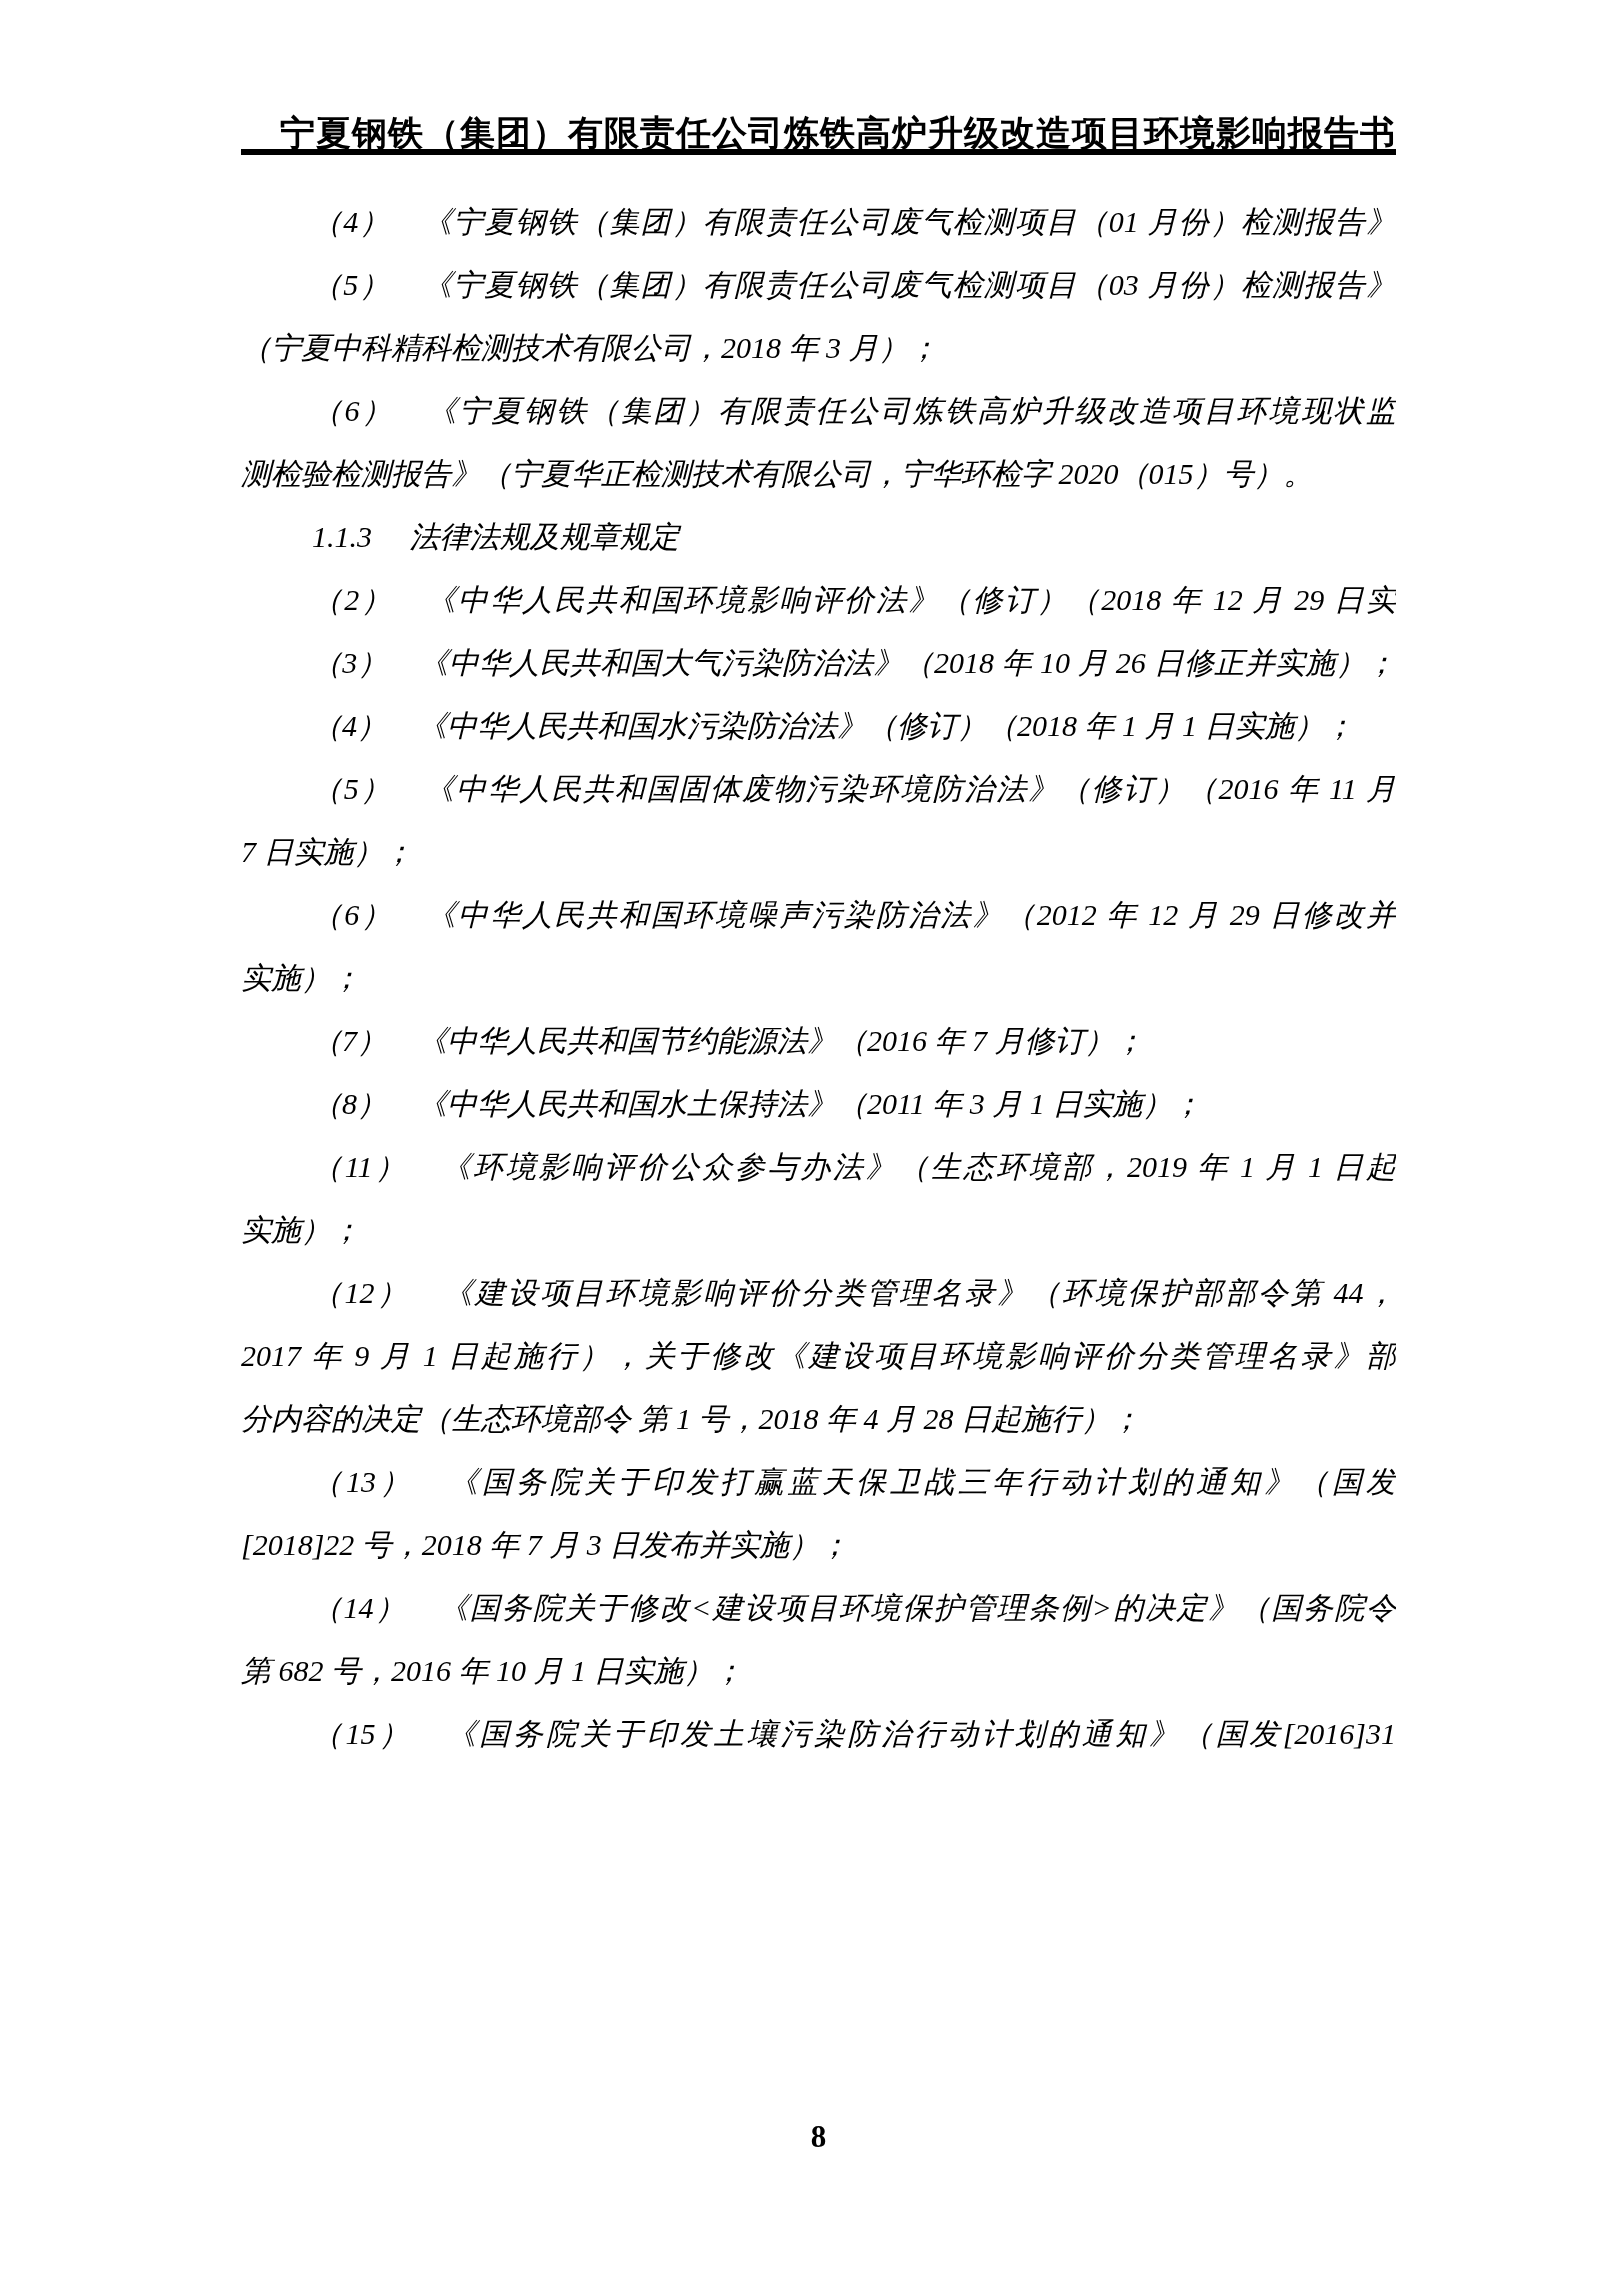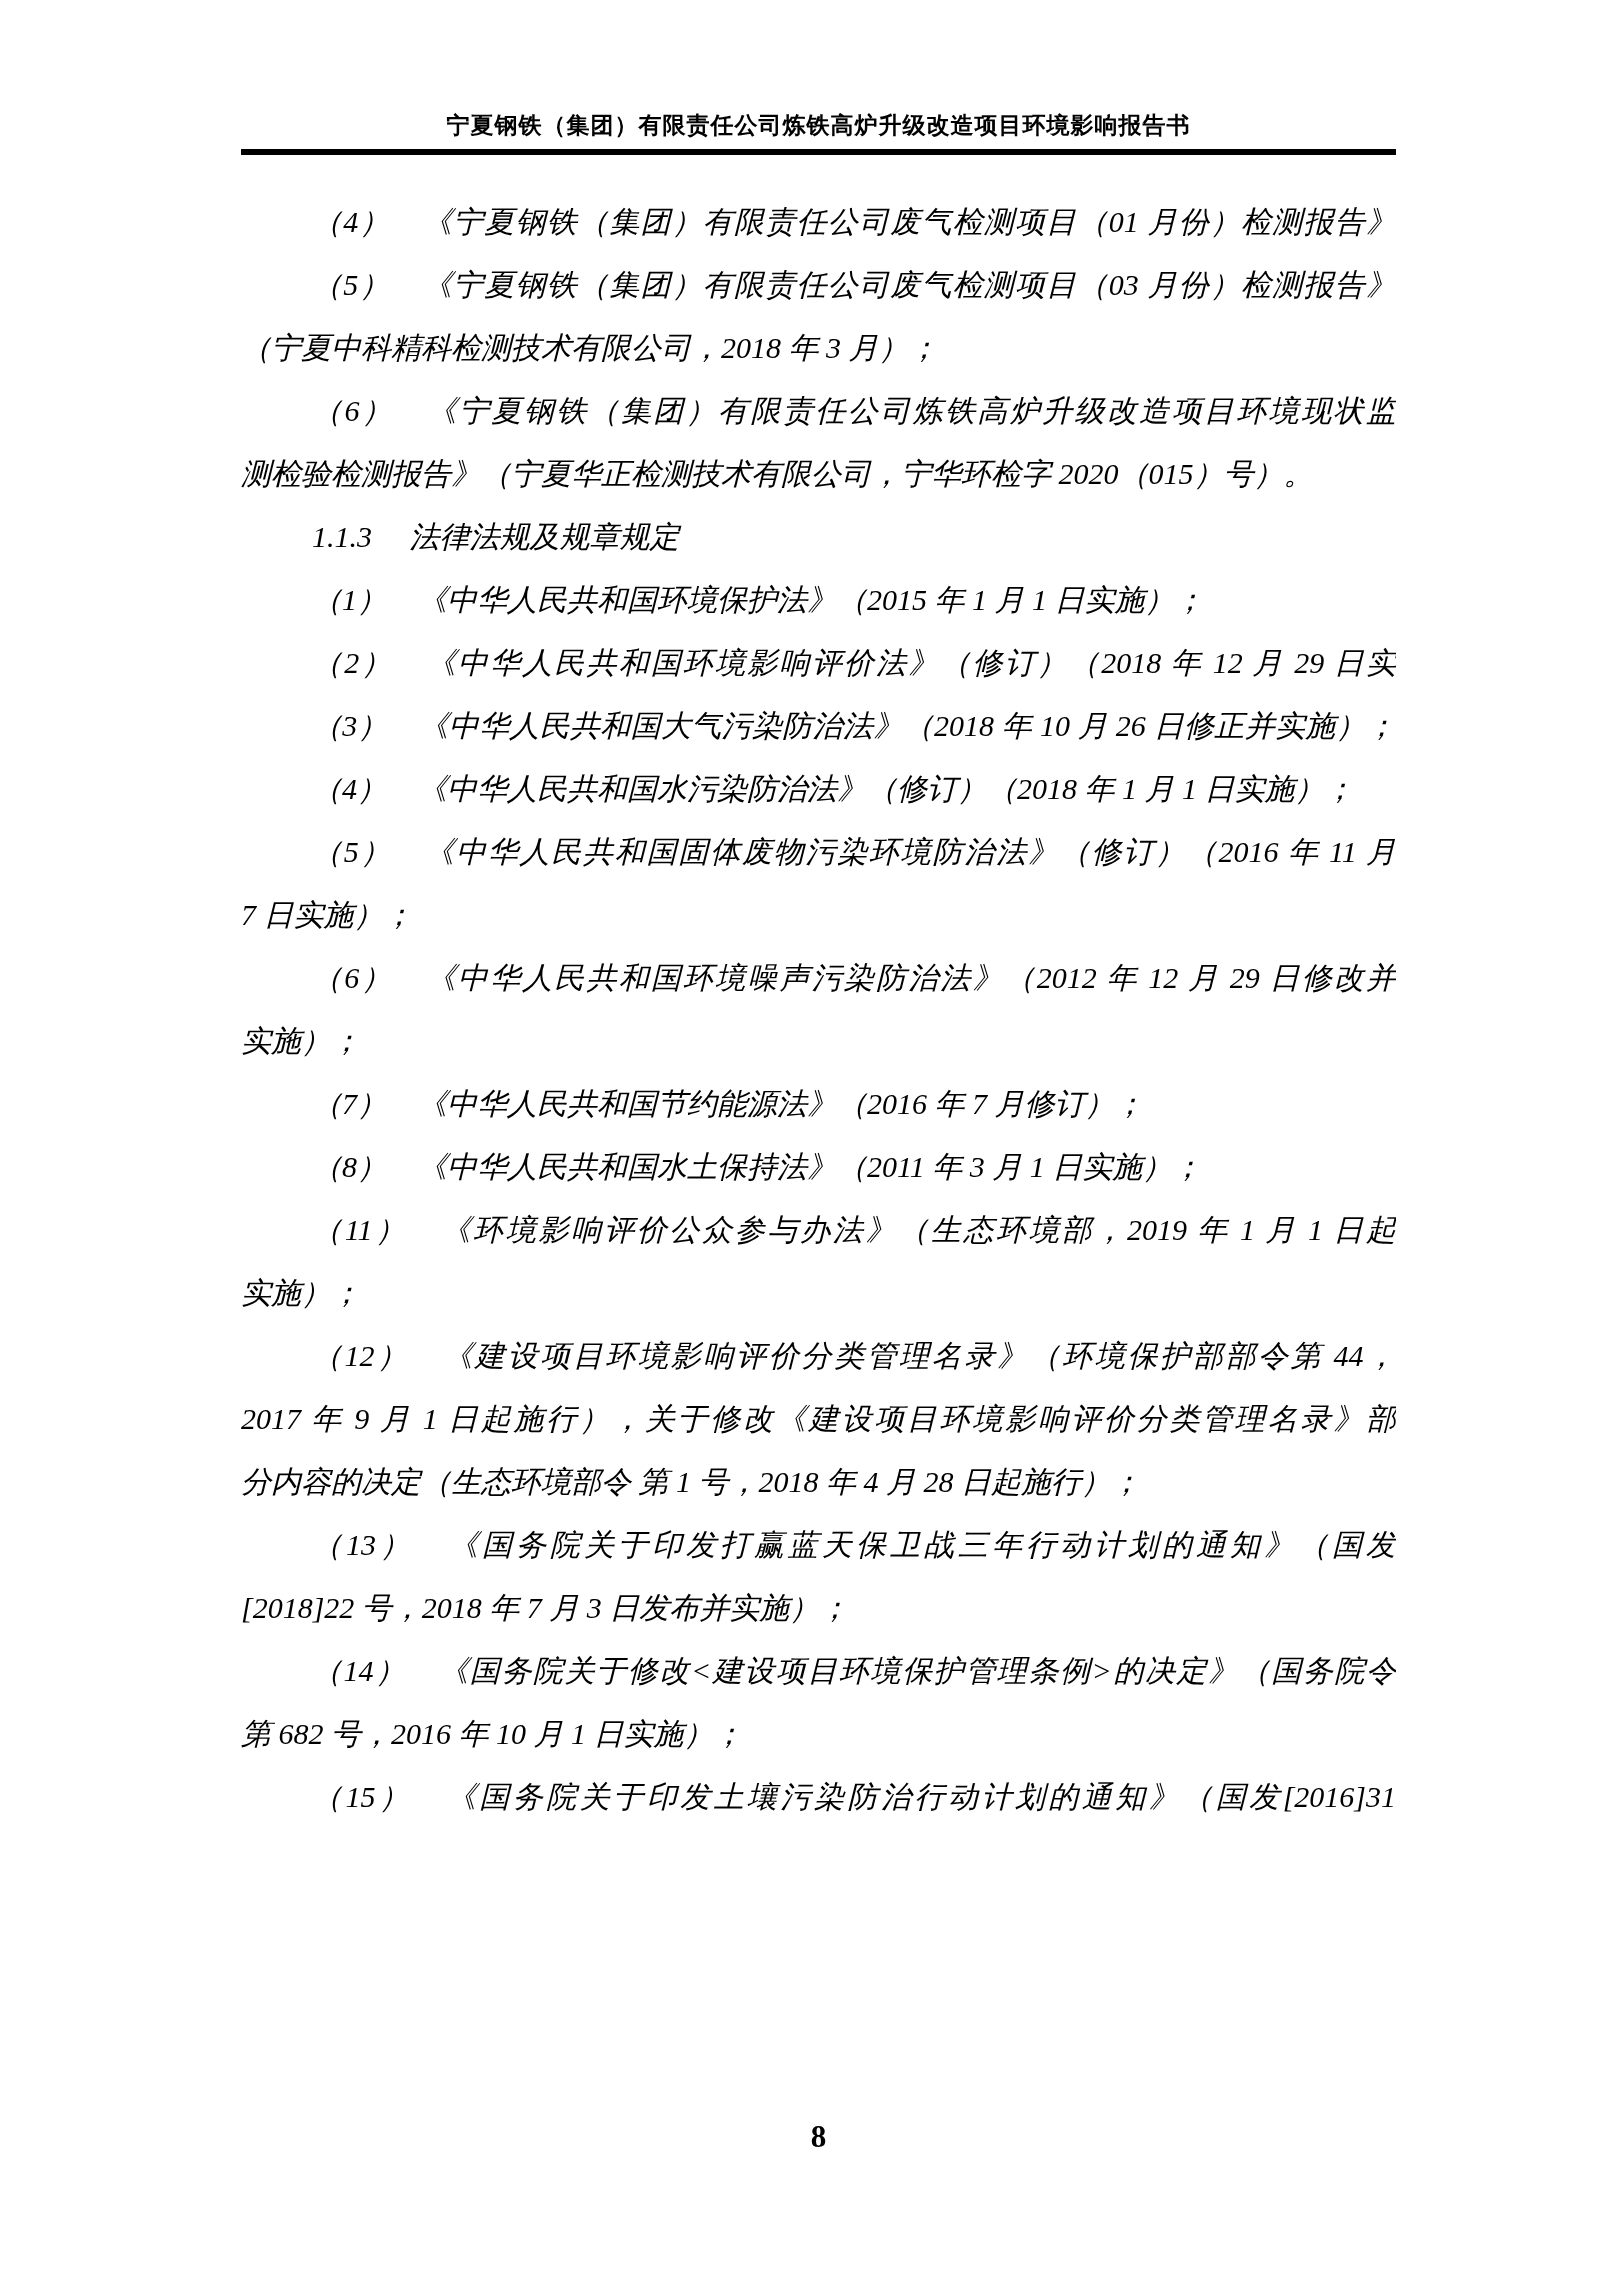--- a/index.html
+++ b/index.html
@@ -15,22 +15,22 @@
     background: #ffffff;
     color: #000000;
     font-family: "Liberation Serif", "DejaVu Serif", serif;
     overflow: hidden;
   }
   .header-title {
     position: absolute;
     top: 110px;
     left: 241px;
     width: 1155px;
-    text-align: center;
-    font-size: 23px;
+    text-align: right;
+    font-size: 35px;
     font-weight: bold;
     letter-spacing: 1px;
     white-space: nowrap;
   }
   .header-rule {
     position: absolute;
     top: 149px;
     left: 241px;
     width: 1155px;
     height: 5.9px;
@@ -77,21 +77,20 @@
     <div class="header-rule"></div>
   </div>
 
   <div class="content" id="content">
       <div class="line indent fill">（4）　《宁夏钢铁（集团）有限责任公司废气检测项目（01 月份）检测报告》</div>
       <div class="line indent fill">（5）　《宁夏钢铁（集团）有限责任公司废气检测项目（03 月份）检测报告》</div>
       <div class="line">（宁夏中科精科检测技术有限公司，2018 年 3 月）；</div>
       <div class="line indent fill">（6）　《宁夏钢铁（集团）有限责任公司炼铁高炉升级改造项目环境现状监</div>
       <div class="line">测检验检测报告》（宁夏华正检测技术有限公司，宁华环检字 2020（015）号）。</div>
       <div class="line indent heading">1.1.3　 法律法规及规章规定</div>
-      <div class="line indent">（1）　《中华人民共和国环境保护法》（2015 年 1 月 1 日实施）；</div>
       <div class="line indent fill">（2）　《中华人民共和国环境影响评价法》（修订）（2018 年 12 月 29 日实施）；</div>
       <div class="line indent fill">（3）　《中华人民共和国大气污染防治法》（2018 年 10 月 26 日修正并实施）；</div>
       <div class="line indent">（4）　《中华人民共和国水污染防治法》（修订）（2018 年 1 月 1 日实施）；</div>
       <div class="line indent fill">（5）　《中华人民共和国固体废物污染环境防治法》（修订）（2016 年 11 月</div>
       <div class="line">7 日实施）；</div>
       <div class="line indent fill">（6）　《中华人民共和国环境噪声污染防治法》（2012 年 12 月 29 日修改并</div>
       <div class="line">实施）；</div>
       <div class="line indent">（7）　《中华人民共和国节约能源法》（2016 年 7 月修订）；</div>
       <div class="line indent">（8）　《中华人民共和国水土保持法》（2011 年 3 月 1 日实施）；</div>
       <div class="line indent fill">（11）　《环境影响评价公众参与办法》（生态环境部，2019 年 1 月 1 日起</div>

